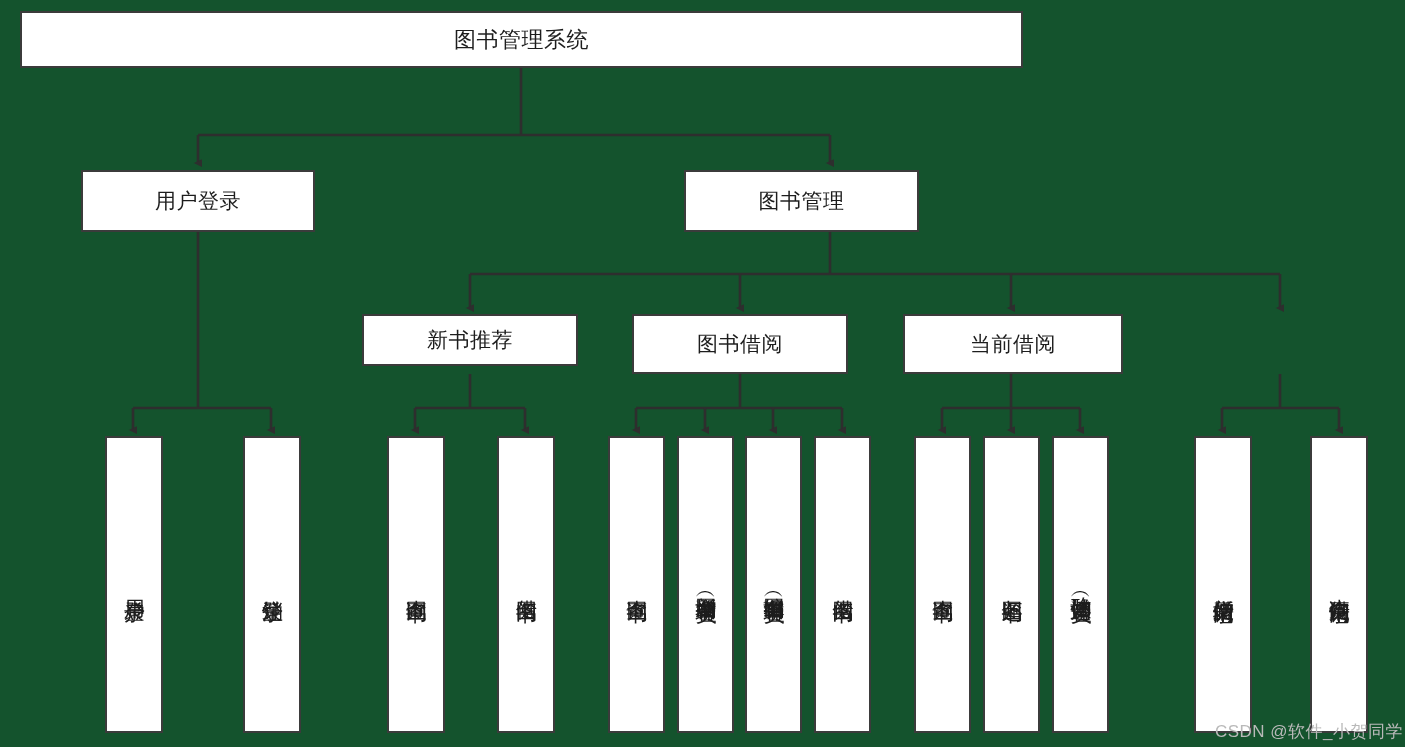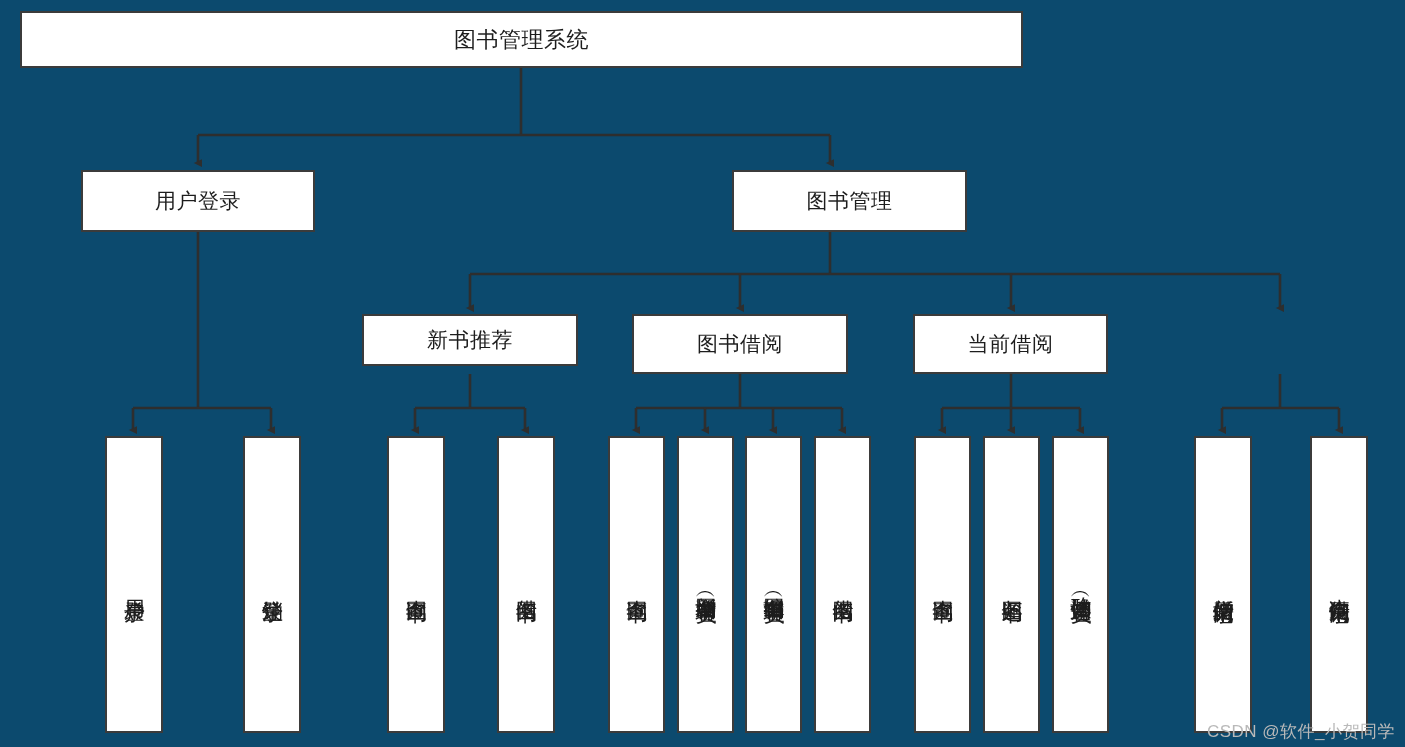--- a/index.html
+++ b/index.html
@@ -7,21 +7,21 @@
     padding: 0;
     background: #ffffff;
   }
   body {
     font-family: "Liberation Sans", "DejaVu Sans", sans-serif;
   }
   #canvas {
     position: relative;
     width: 1405px;
     height: 747px;
-    background: #0c4a6e;
+    background: #14532d;
     overflow: hidden;
   }
   svg.edges {
     position: absolute;
     left: 0;
     top: 0;
     width: 1405px;
     height: 747px;
     pointer-events: none;
   }
@@ -55,21 +55,21 @@
   .node.vert .lbl {
     writing-mode: vertical-rl;
     text-orientation: upright;
     font-size: 21px;
     line-height: 1.18;
     letter-spacing: 1px;
     white-space: nowrap;
   }
   .watermark {
     position: absolute;
-    right: 10px;
+    right: 2px;
     bottom: 4px;
     font-size: 17px;
     color: #b9b9b9;
     z-index: 5;
     white-space: nowrap;
     letter-spacing: 0.5px;
     margin-left: 24px;
   }
 </style>
 </head>
@@ -127,31 +127,31 @@
     </g>
   </svg>
 
   <div class="node root horiz" style="left:20px; top:11px; width:1003px; height:57px;">
     <span class="lbl">图书管理系统</span>
   </div>
 
   <div class="node horiz" style="left:81px; top:170px; width:234px; height:62px;">
     <span class="lbl">用户登录</span>
   </div>
-  <div class="node horiz" style="left:732px; top:170px; width:235px; height:62px;">
+  <div class="node horiz" style="left:684px; top:170px; width:235px; height:62px;">
     <span class="lbl">图书管理</span>
   </div>
 
   <div class="node horiz" style="left:362px; top:314px; width:216px; height:52px;">
     <span class="lbl">新书推荐</span>
   </div>
   <div class="node horiz" style="left:632px; top:314px; width:216px; height:60px;">
     <span class="lbl">图书借阅</span>
   </div>
-  <div class="node horiz" style="left:903px; top:314px; width:195px; height:60px;margin-left:10px;">
+  <div class="node horiz" style="left:903px; top:314px; width:220px; height:60px;">
     <span class="lbl">当前借阅</span>
   </div>
 
   <div class="node vert" style="left:105px; top:436px; width:58px; height:297px;">
     <span class="lbl">用户登录</span>
   </div>
   <div class="node vert" style="left:243px; top:436px; width:58px; height:297px;">
     <span class="lbl">注销登录</span>
   </div>
 

